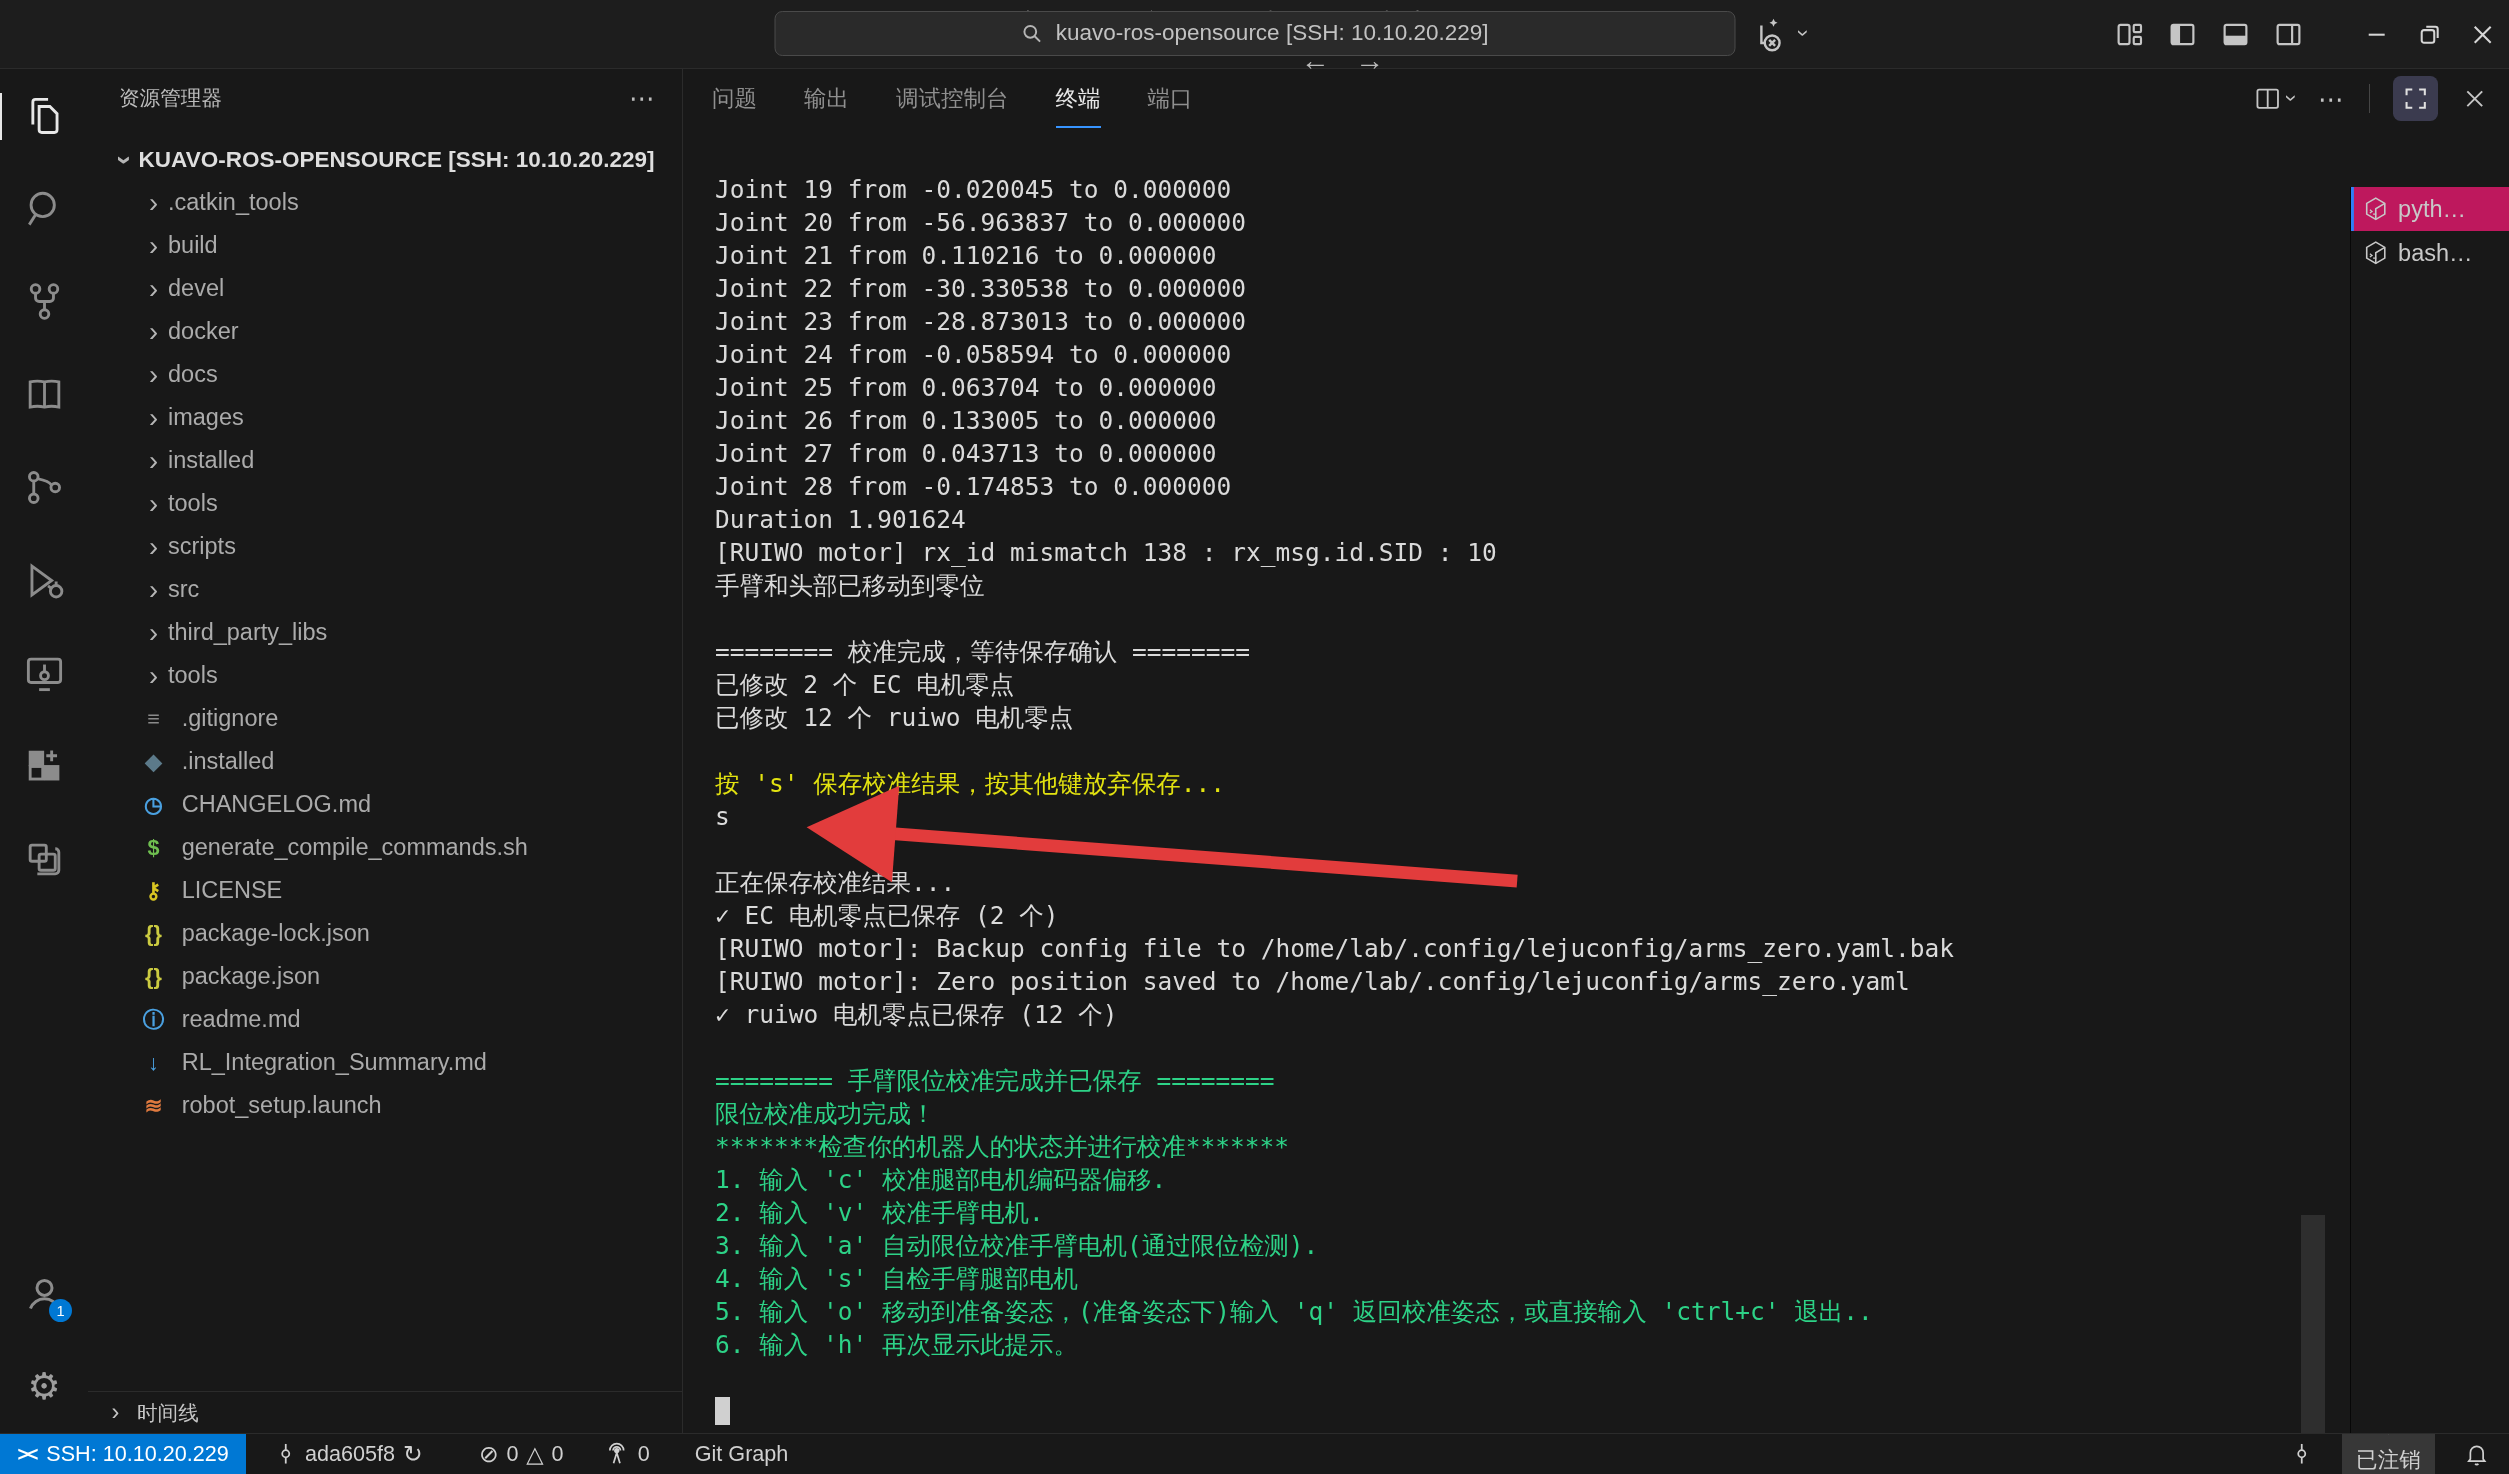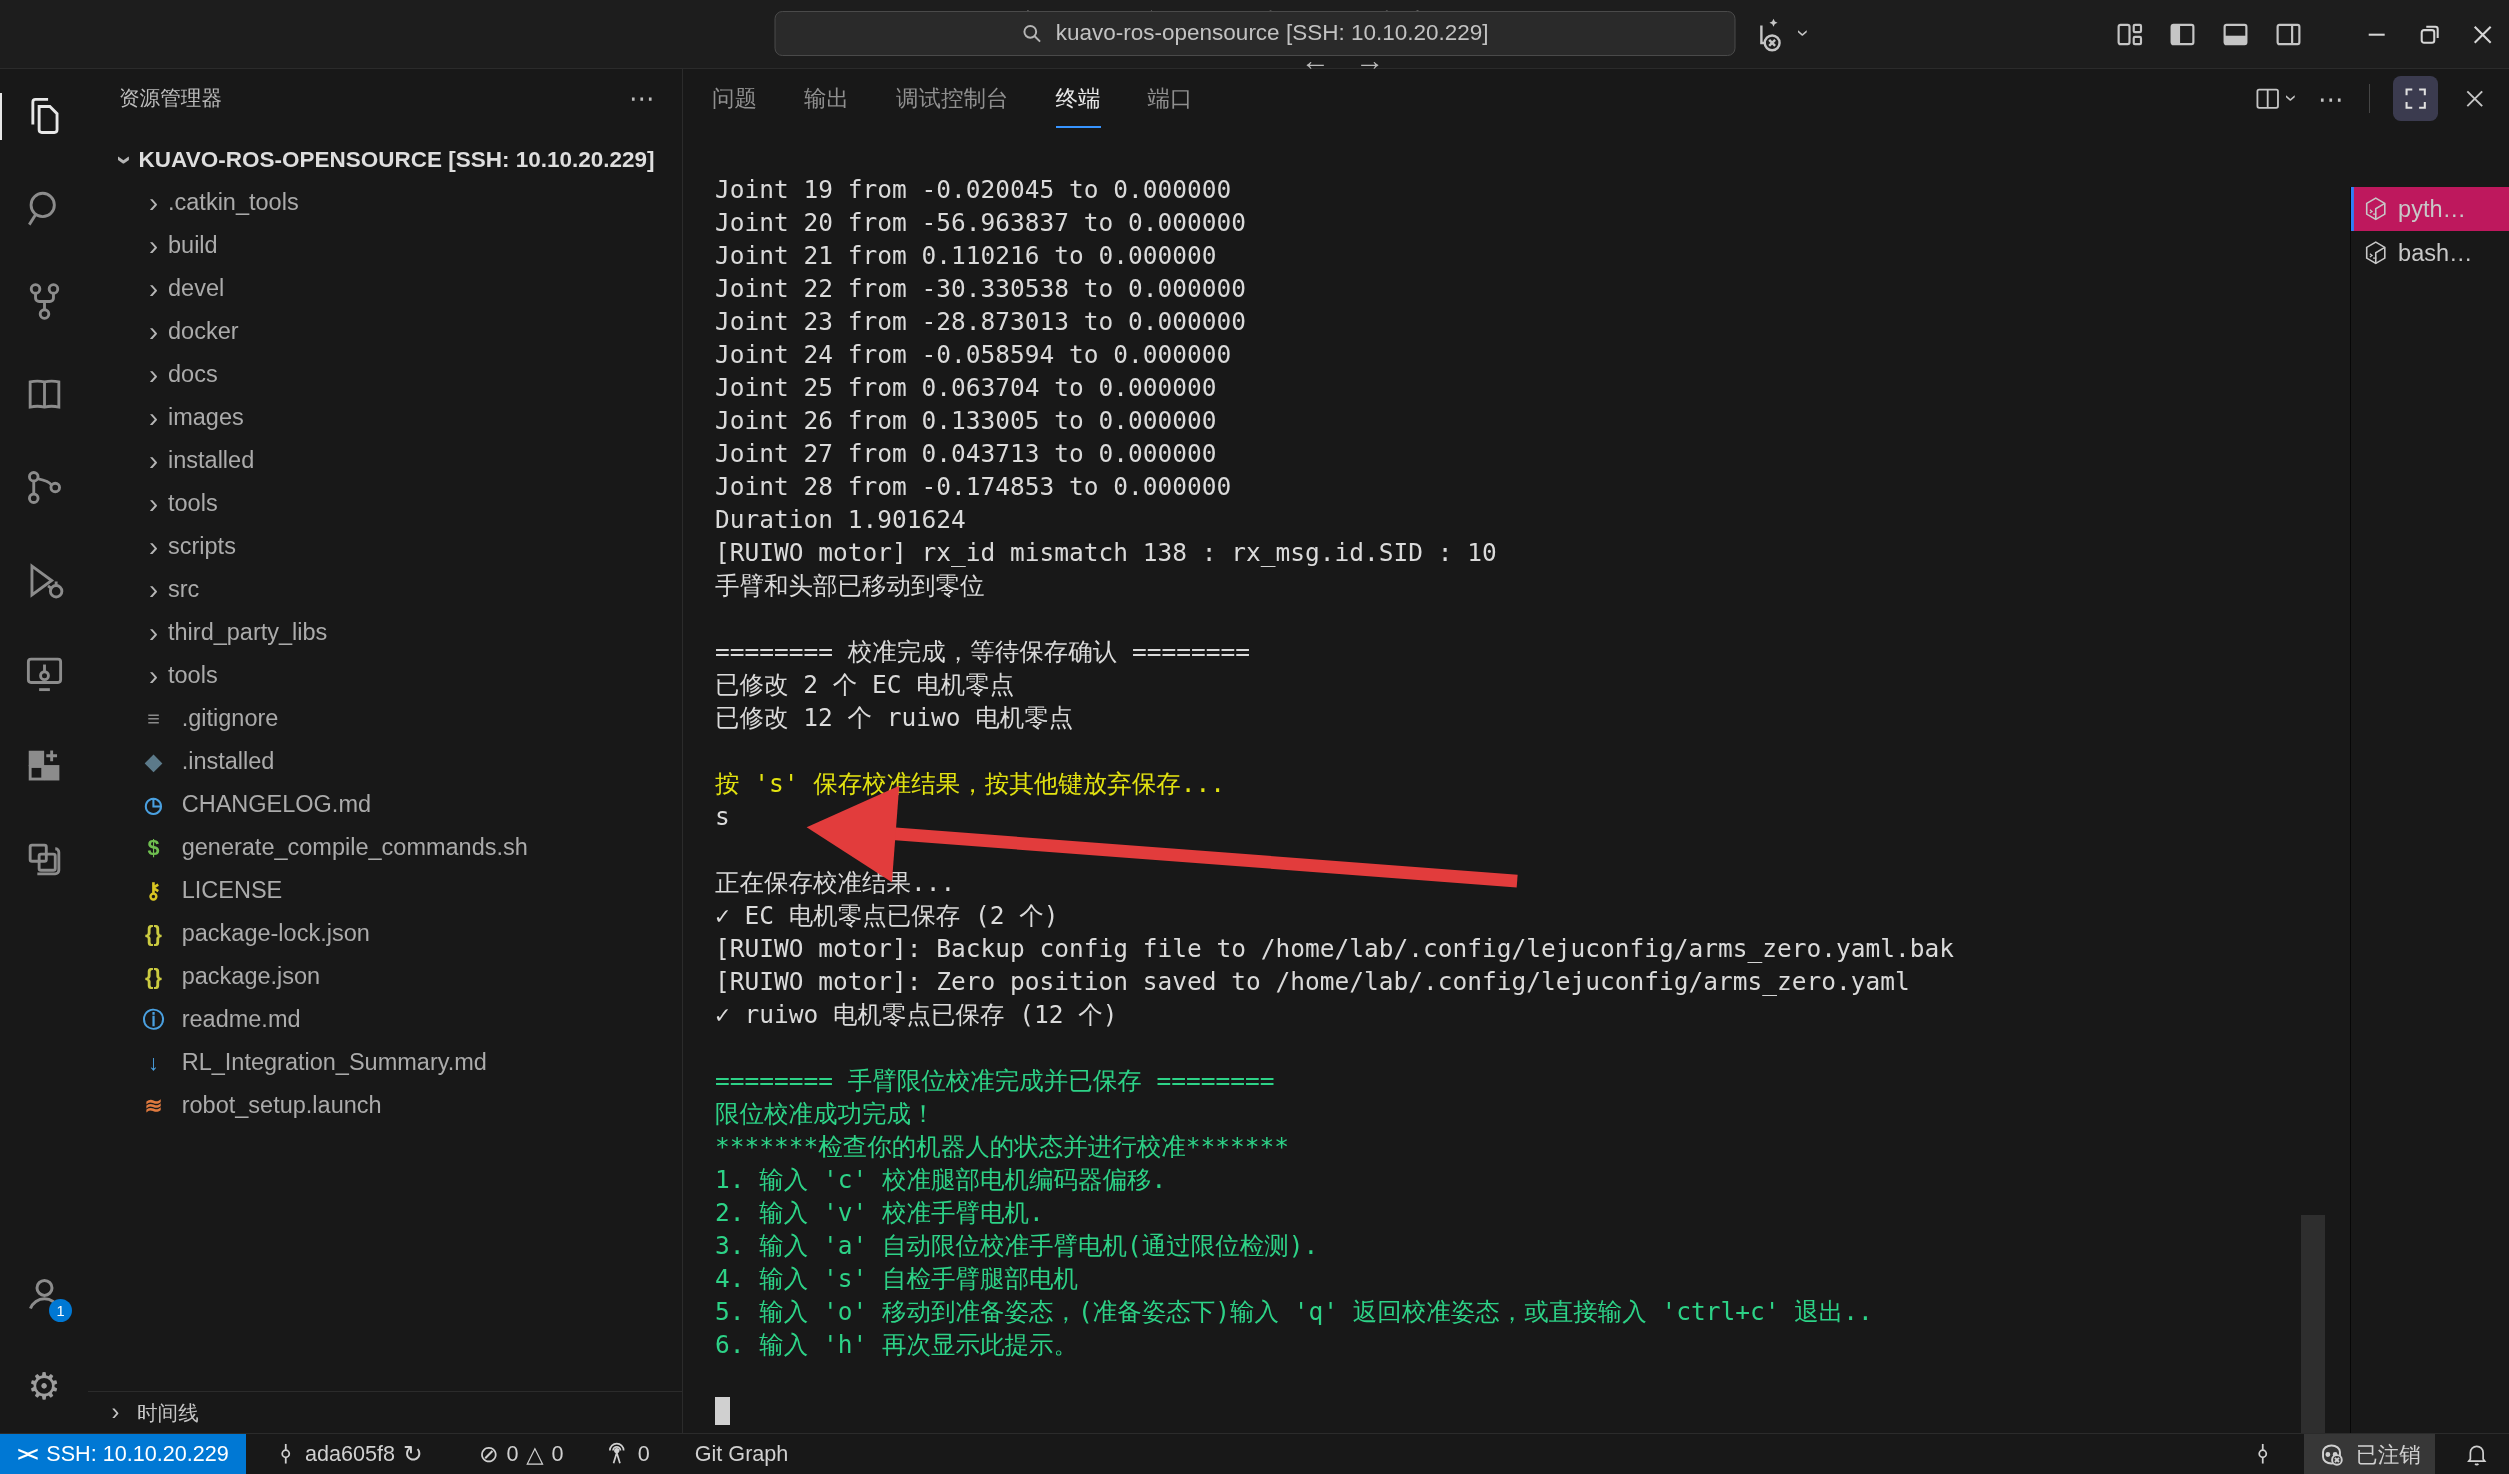--- a/index.html
+++ b/index.html
@@ -453,21 +453,21 @@
       <span>Git Graph</span>
     </div>
     <div id="sb-right">
       <div class="sb-item">
         <svg width="23.5" height="23.5" viewBox="0 0 24 24" fill="none" stroke="#d0d0d0" stroke-width="1.8">
           <line x1="12" y1="2" x2="12" y2="8"></line>
             <circle cx="12" cy="12" r="3.6"></circle>
             <line x1="12" y1="16" x2="12" y2="22"></line>
         </svg>
       </div>
-      <div class="sb-item" id="sb-copilot" style="margin:0 15.7px; gap:9.8px;">
+      <div class="sb-item" id="sb-copilot" style="margin:0 15.7px; gap:9.8px;flex-direction:column;">
         <svg width="29" height="29" viewBox="0 0 24 24" fill="none" stroke="#d0d0d0" stroke-width="1.6">
           <path d="M5 10 a7 5.5 0 0 1 14 0 v4 a7 5.5 0 0 1 -14 0 Z"></path>
             <circle cx="9" cy="12" r="1.2" fill="#d0d0d0"></circle>
             <circle cx="15" cy="12" r="1.2" fill="#d0d0d0"></circle>
           <circle cx="16.5" cy="16.5" r="4" fill="#373737"></circle>
             <path d="M14.8 14.8 L18.2 18.2 M18.2 14.8 L14.8 18.2"></path>
         </svg>
         <span>已注销</span>
       </div>
       <div class="sb-item" style="padding-right:19.6px;">

